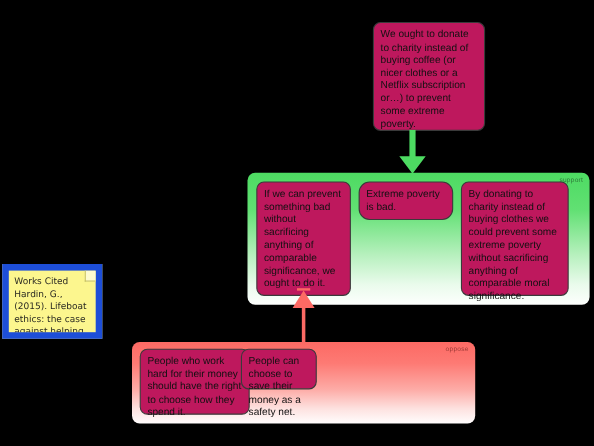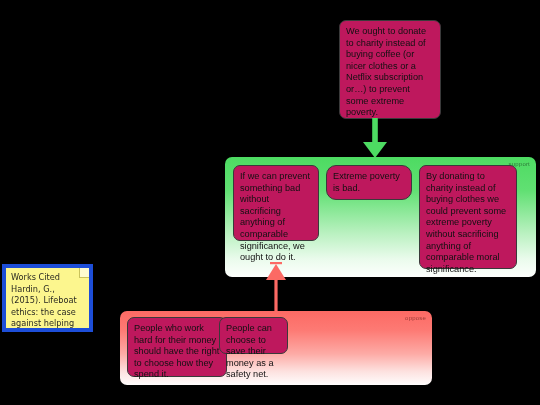--- a/index.html
+++ b/index.html
@@ -86,28 +86,27 @@
 
   
   #sticky-note {
     position: absolute;
     left: 2px;
     top: 240px;
     width: 91px;
     height: 68px;
     box-sizing: border-box;
     background: #fcf68e;
-    border: 4px solid #1d4ed8;
+    border: 6px solid #1d4ed8;
     color: #2a2a22;
     font-family: "DejaVu Sans", sans-serif;
     font-size: 8.2px;
     line-height: 11.6px;
     padding: 4px 5px 3px 5px;
     overflow: hidden;
-    margin-top: 24px;
   }
   #sticky-fold {
     position: absolute;
     right: 0;
     top: 0;
     width: 9px;
     height: 9px;
     background: #fdfbcf;
     border-left: 1px solid #c9c25c;
     border-bottom: 1px solid #c9c25c;
@@ -123,21 +122,21 @@
   </div>
 
   <svg class="connector" id="support-connector" viewBox="0 0 40 42">
     <path d="M17.2,0 L22.8,0 L22.8,24 L32,24 L20,40 L8,24 L17.2,24 Z" fill="#4ddb62"></path>
   </svg>
 
   <div class="group" id="support-group">
     <span class="group-label" id="support-label">support</span>
   </div>
 
-  <div class="card" id="support-card-1" style="left:233px; top:165px; width:86px; height:76px;">
+  <div class="card" id="support-card-1" style="left:233px; top:165px; width:86px; height:104px;">
     <span>If we can prevent something bad without sacrificing anything of comparable significance, we ought to do it.</span>
   </div>
 
   <div class="card" id="support-card-2" style="left:326px; top:165px; width:86px; height:35px;border-radius:10px;">
     <span>Extreme poverty is bad.</span>
   </div>
 
   <div class="card" id="support-card-3" style="left:419px; top:165px; width:98px; height:104px;">
     <span>By donating to charity instead of buying clothes we could prevent some extreme poverty without sacrificing anything of comparable moral significance.</span>
   </div>

